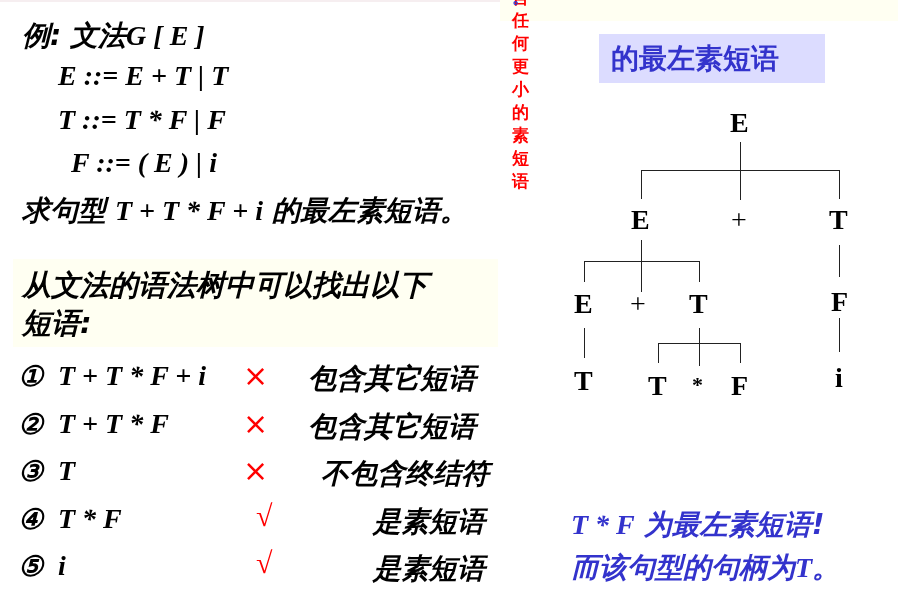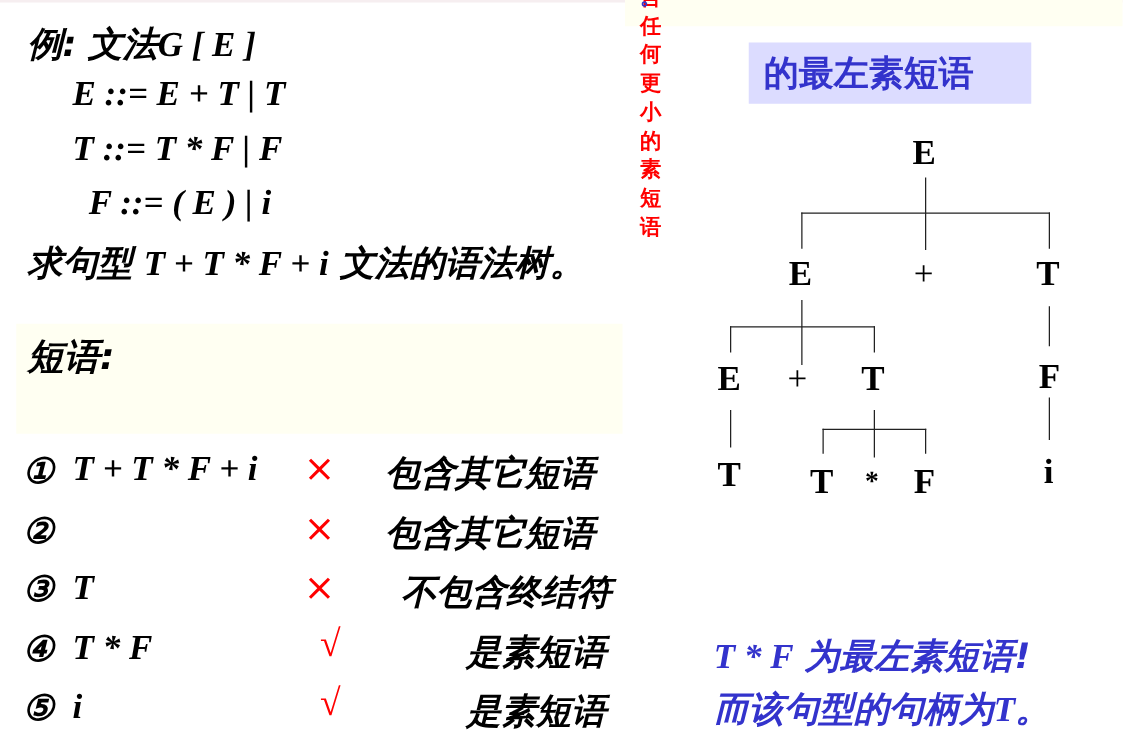--- a/index.html
+++ b/index.html
@@ -39,37 +39,39 @@
   <span class="cjk">例:</span>
   <span class="cjk">文法</span><span class="serif">G [ E ]</span>
 </div>
 <div class="abs serif mono28" style="left:58px;top:60px;">E ::= E + T | T</div>
 <div class="abs serif mono28" style="left:58px;top:104px;">T ::= T * F | F</div>
 <div class="abs serif mono28" style="left:71px;top:147px;">F ::= ( E ) | i</div>
 
 <div class="abs line" style="left:22px;top:192px;">
   <span class="cjk">求句型</span>
   <span class="serif">T + T * F + i</span>
-  <span class="cjk">文法的语法树。</span>
+  <span class="cjk">的最左素短语。</span>
 </div>
 
 <div class="box-yellow"></div>
 <div class="abs cjk" style="left:22px;top:266px;font-size:29px;line-height:38px;">
+  <div>从文法的语法树中可以找出以下</div>
   <div>短语:</div>
 </div>
 
 <div>
   <div class="abs" style="left:18px;top:360px;height:40px;width:490px;">
     <span class="abs serif mono28" style="left:0;top:0;">①</span>
     <span class="abs serif mono28" style="left:40px;top:0;">T + T * F + i</span>
     <span class="abs cross" style="left:225px;top:-2px;">×</span>
     <span class="abs cjk" style="left:290px;top:0;font-size:28px;">包含其它短语</span>
   </div>
   <div class="abs" style="left:18px;top:408px;height:40px;width:490px;">
     <span class="abs serif mono28" style="left:0;top:0;">②</span>
+    <span class="abs serif mono28" style="left:40px;top:0;">T + T * F</span>
     <span class="abs cross" style="left:225px;top:-2px;">×</span>
     <span class="abs cjk" style="left:290px;top:0;font-size:28px;">包含其它短语</span>
   </div>
   <div class="abs" style="left:18px;top:455px;height:40px;width:490px;">
     <span class="abs serif mono28" style="left:0;top:0;">③</span>
     <span class="abs serif mono28" style="left:40px;top:0;">T</span>
     <span class="abs cross" style="left:225px;top:-2px;">×</span>
     <span class="abs cjk" style="left:290px;top:0;font-size:28px;margin-left:13px;">不包含终结符</span>
   </div>
   <div class="abs" style="left:18px;top:503px;height:40px;width:490px;">

